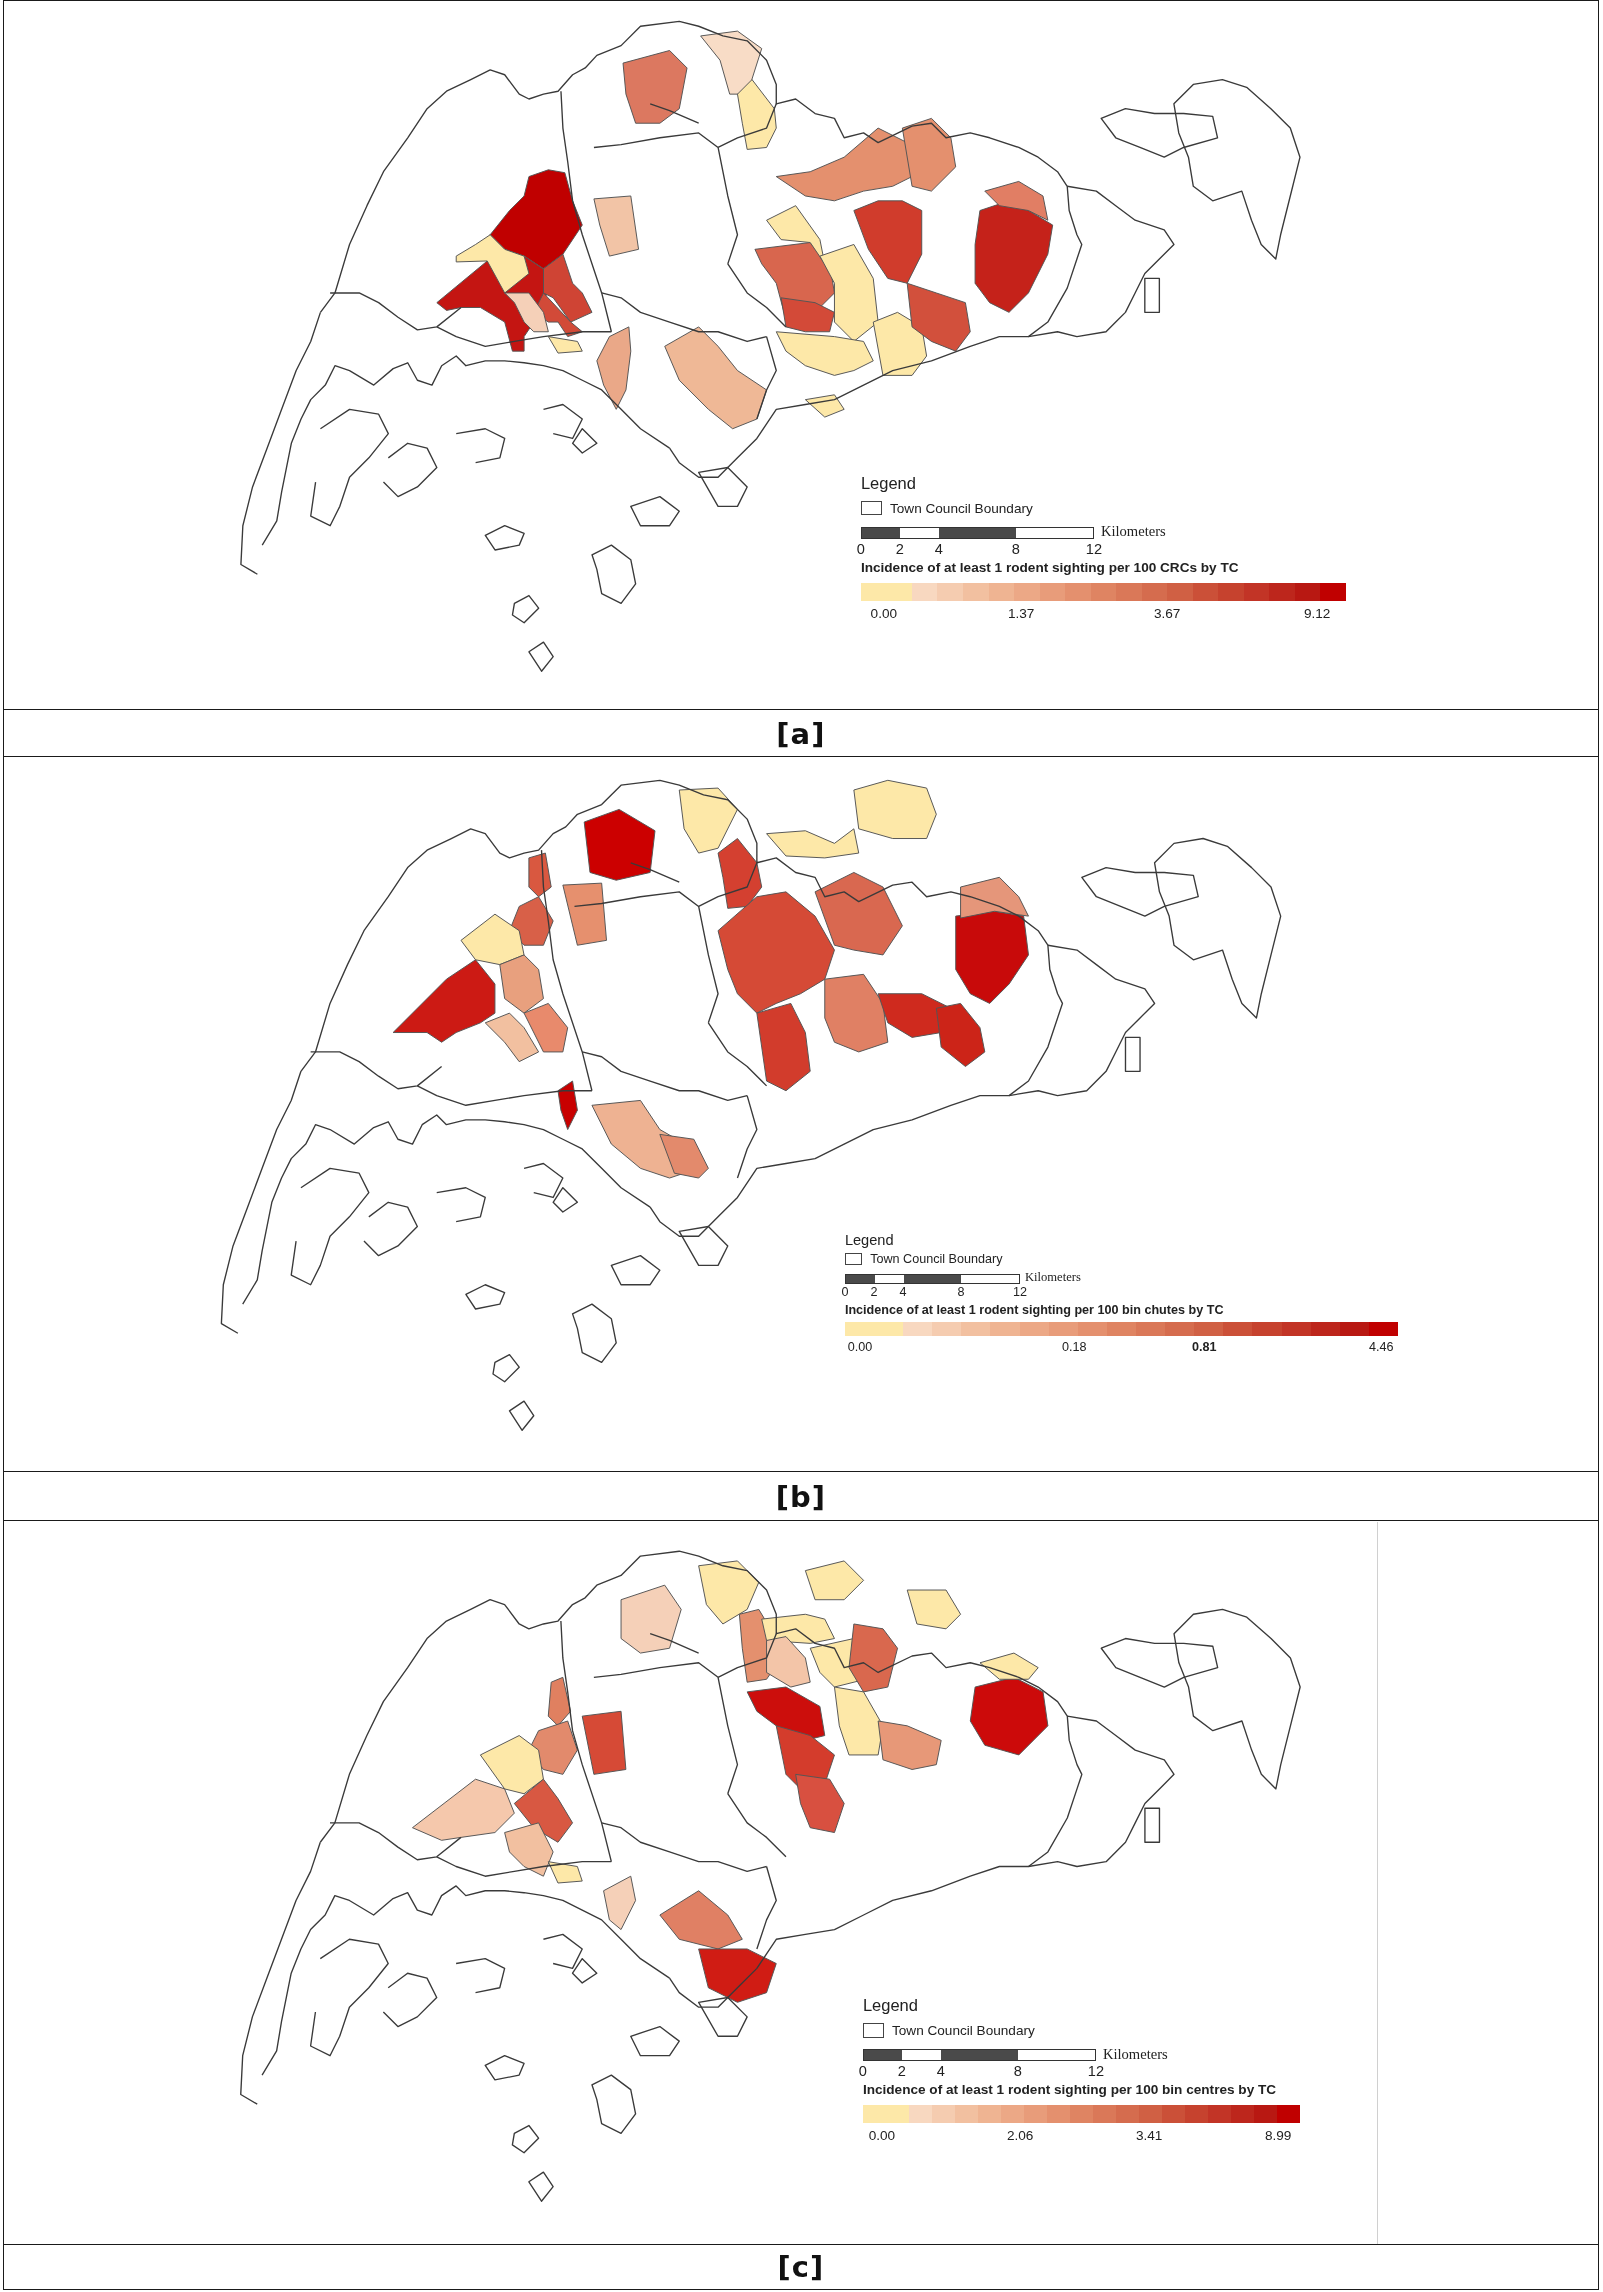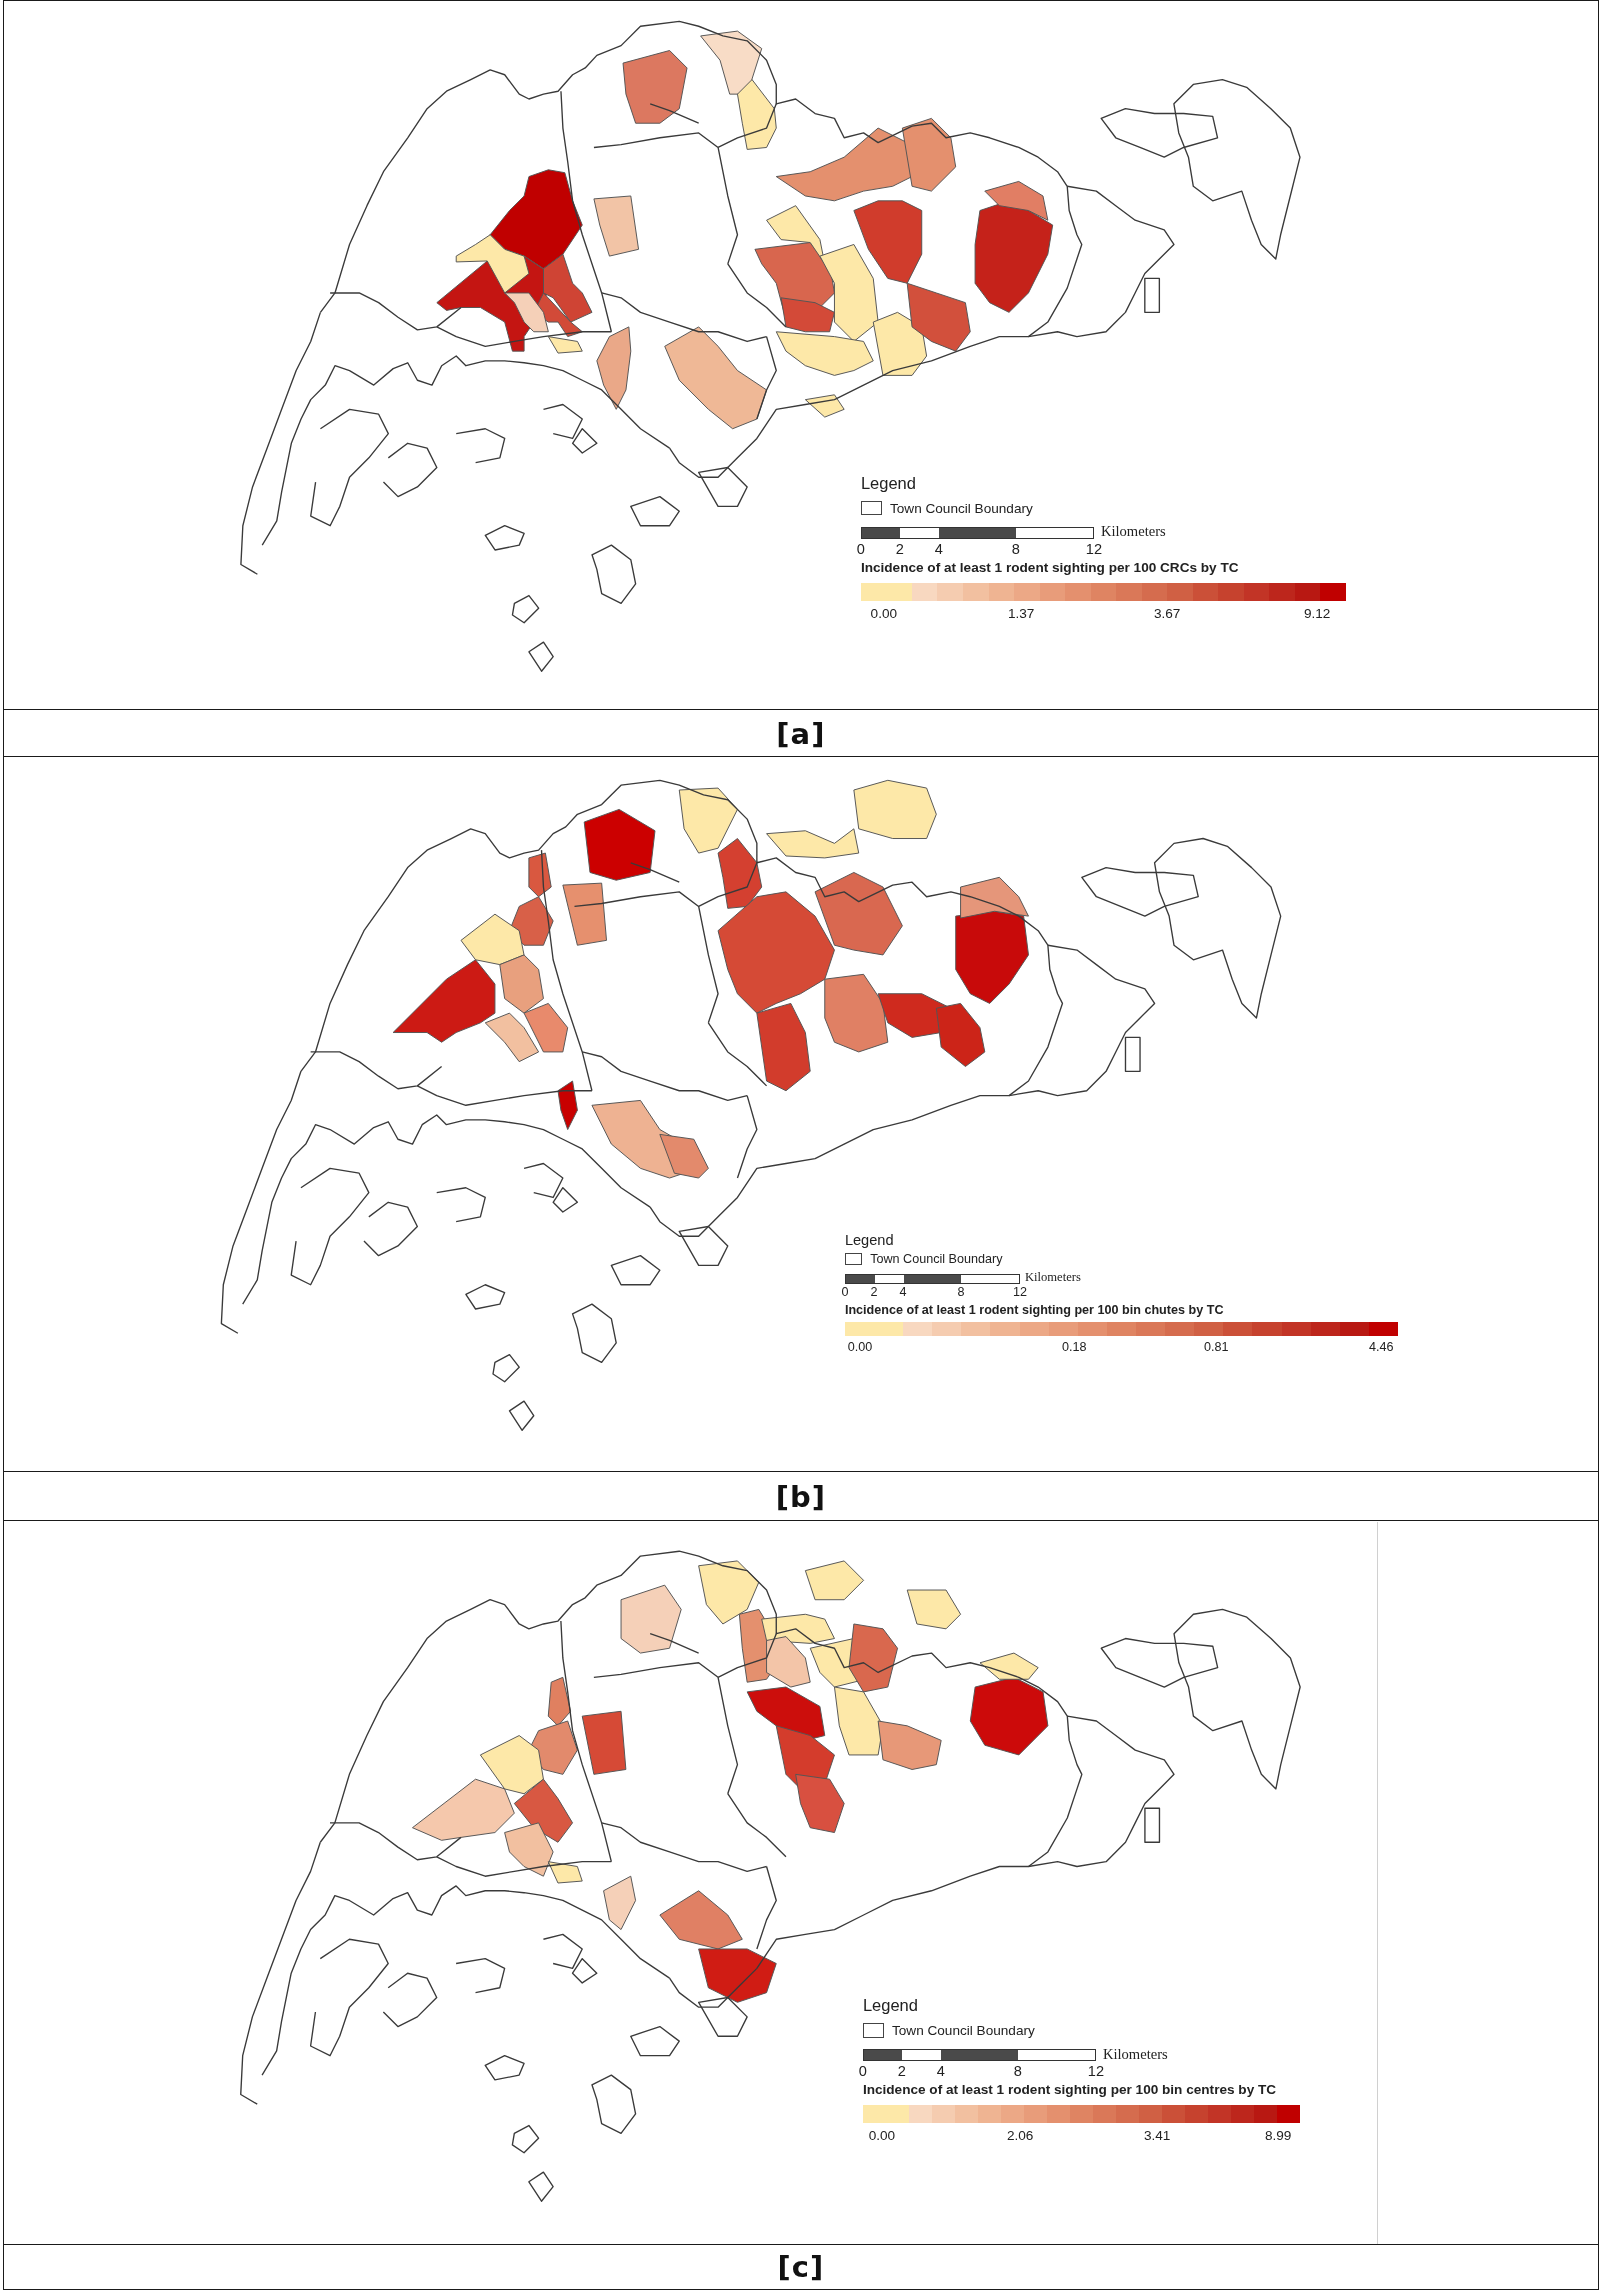--- a/index.html
+++ b/index.html
@@ -247,21 +247,21 @@
         <div class="step" style="background: rgb(203, 80, 56);"></div>
         <div class="step" style="background: rgb(198, 66, 46);"></div>
         <div class="step" style="background: rgb(194, 52, 38);"></div>
         <div class="step" style="background: rgb(189, 38, 28);"></div>
         <div class="step" style="background: rgb(184, 24, 18);"></div>
         <div class="step" style="background: rgb(192, 0, 0);"></div>
       </div>
     <div class="ramp-ticks" style="width:553px;font-size:12.6px;margin-top:3.9px;">
       <span style="left:2.9px;">0.00</span>
       <span style="left:175px;margin-left:42px;">0.18</span>
-      <span style="left:359px;">0.81</span>
+      <span style="left:347px;font-weight:bold;">0.81</span>
       <span style="left:524px;">4.46</span>
     </div>
   </div>
 </div>
 <div class="hline" style="top:1471px;"></div>
 <div class="label-row" style="top:1473px;height:47px;">
   <span class="panel-label">[b]</span>
 </div>
 <div class="hline" style="top:1520px;"></div>
 
@@ -366,21 +366,21 @@
         <div class="step" style="background: rgb(203, 80, 56);"></div>
         <div class="step" style="background: rgb(198, 66, 46);"></div>
         <div class="step" style="background: rgb(194, 52, 38);"></div>
         <div class="step" style="background: rgb(189, 38, 28);"></div>
         <div class="step" style="background: rgb(184, 24, 18);"></div>
         <div class="step" style="background: rgb(192, 0, 0);"></div>
       </div>
     <div class="ramp-ticks" style="width:437px;">
       <span style="left:5.8px;">0.00</span>
       <span style="left:144px;">2.06</span>
-      <span style="left:281px;text-align:center;">3.41</span>
+      <span style="left:273px;text-align:center;">3.41</span>
       <span style="left:402px;">8.99</span>
     </div>
   </div>
 </div>
 <div class="hline" style="top:2244px;"></div>
 <div class="label-row" style="top:2245px;height:43px;">
   <span class="panel-label">[c]</span>
 </div>
 
 

